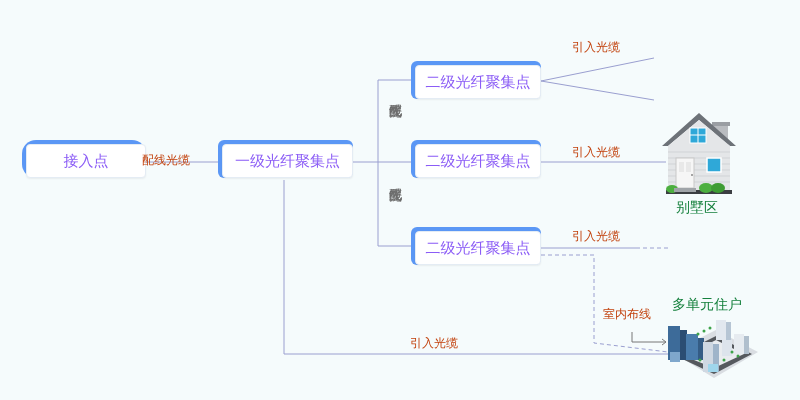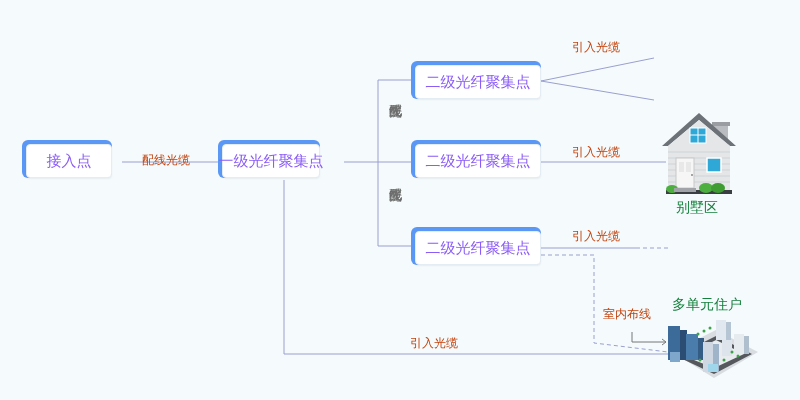--- a/index.html
+++ b/index.html
@@ -127,24 +127,24 @@
       <circle cx="704" cy="331" r="1.5"></circle>
       <circle cx="710" cy="328" r="1.5"></circle>
       <circle cx="732" cy="352" r="1.5"></circle>
       <circle cx="738" cy="356" r="1.5"></circle>
       <circle cx="700" cy="360" r="1.5"></circle>
       <circle cx="724" cy="360" r="1.5"></circle>
     </g>
   </g>
 </svg>
 
-<div class="node" style="left:22px; top:140px; width:90px;">
+<div class="node" style="left:22px; top:140px; width:124px;border-radius:14px;">
   <div class="inner">接入点</div>
 </div>
-<div class="node" style="left:218px; top:140px; width:102px;">
+<div class="node" style="left:218px; top:140px; width:135px;">
   <div class="inner">一级光纤聚集点</div>
 </div>
 <div class="node" style="left:411px; top:61px; width:130px;">
   <div class="inner">二级光纤聚集点</div>
 </div>
 <div class="node" style="left:411px; top:140px; width:130px;">
   <div class="inner">二级光纤聚集点</div>
 </div>
 <div class="node" style="left:411px; top:227px; width:130px;">
   <div class="inner">二级光纤聚集点</div>

